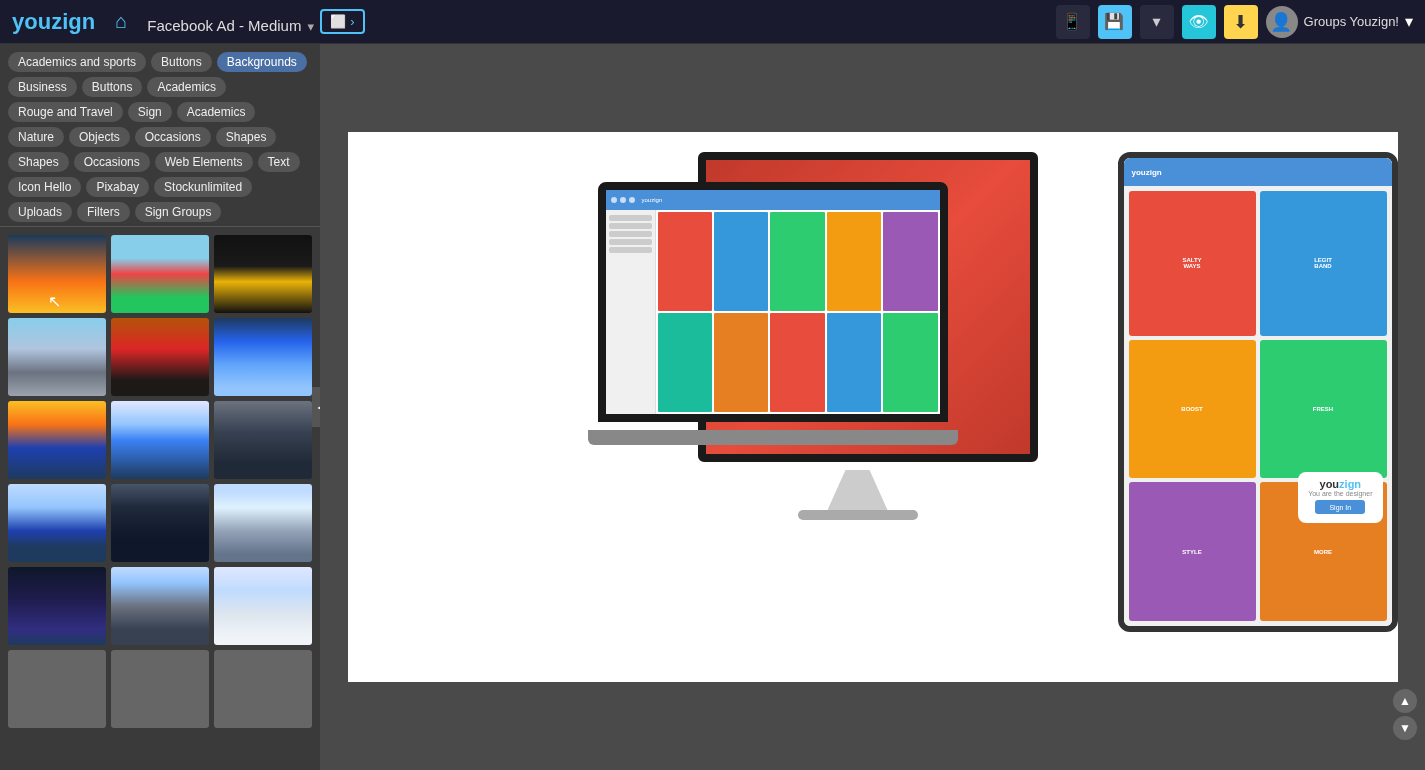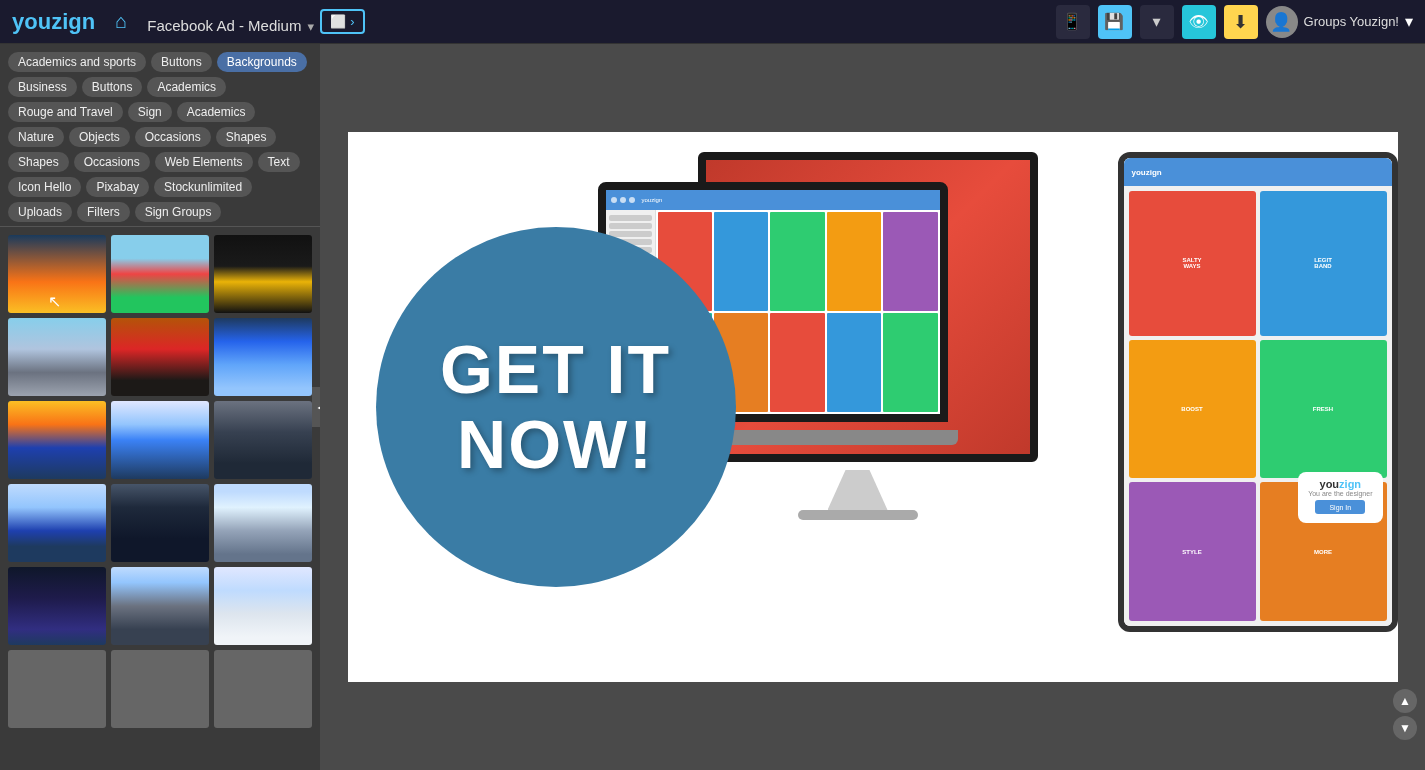--- a/index.html
+++ b/index.html
@@ -611,26 +611,20 @@
         <div class="grid-img img-placeholder"></div>
         <div class="grid-img img-placeholder"></div>
       </div>
     <button id="collapse-btn">◀</button>
   </div>
 
   <div id="canvas-area">
     <div id="canvas-frame">
       <div id="canvas-content">
 
-        <div id="big-circle">
-          <div id="circle-text">
-            <div>GET IT</div>
-            <div>NOW!</div>
-          </div>
-        </div>
 
         <div id="devices-area">
 
           <div id="imac">
             <div id="imac-screen">
               <div id="imac-screen-content">
                 <div id="imac-speech-bubble">
                   <div style="font-size:12px;font-weight:900;color:#c0392b;">REQUEST<br>A QUOTE<br>NOW!</div>
                 </div>
                 <div id="imac-title">MONARC<br>ADVERTISING</div>

